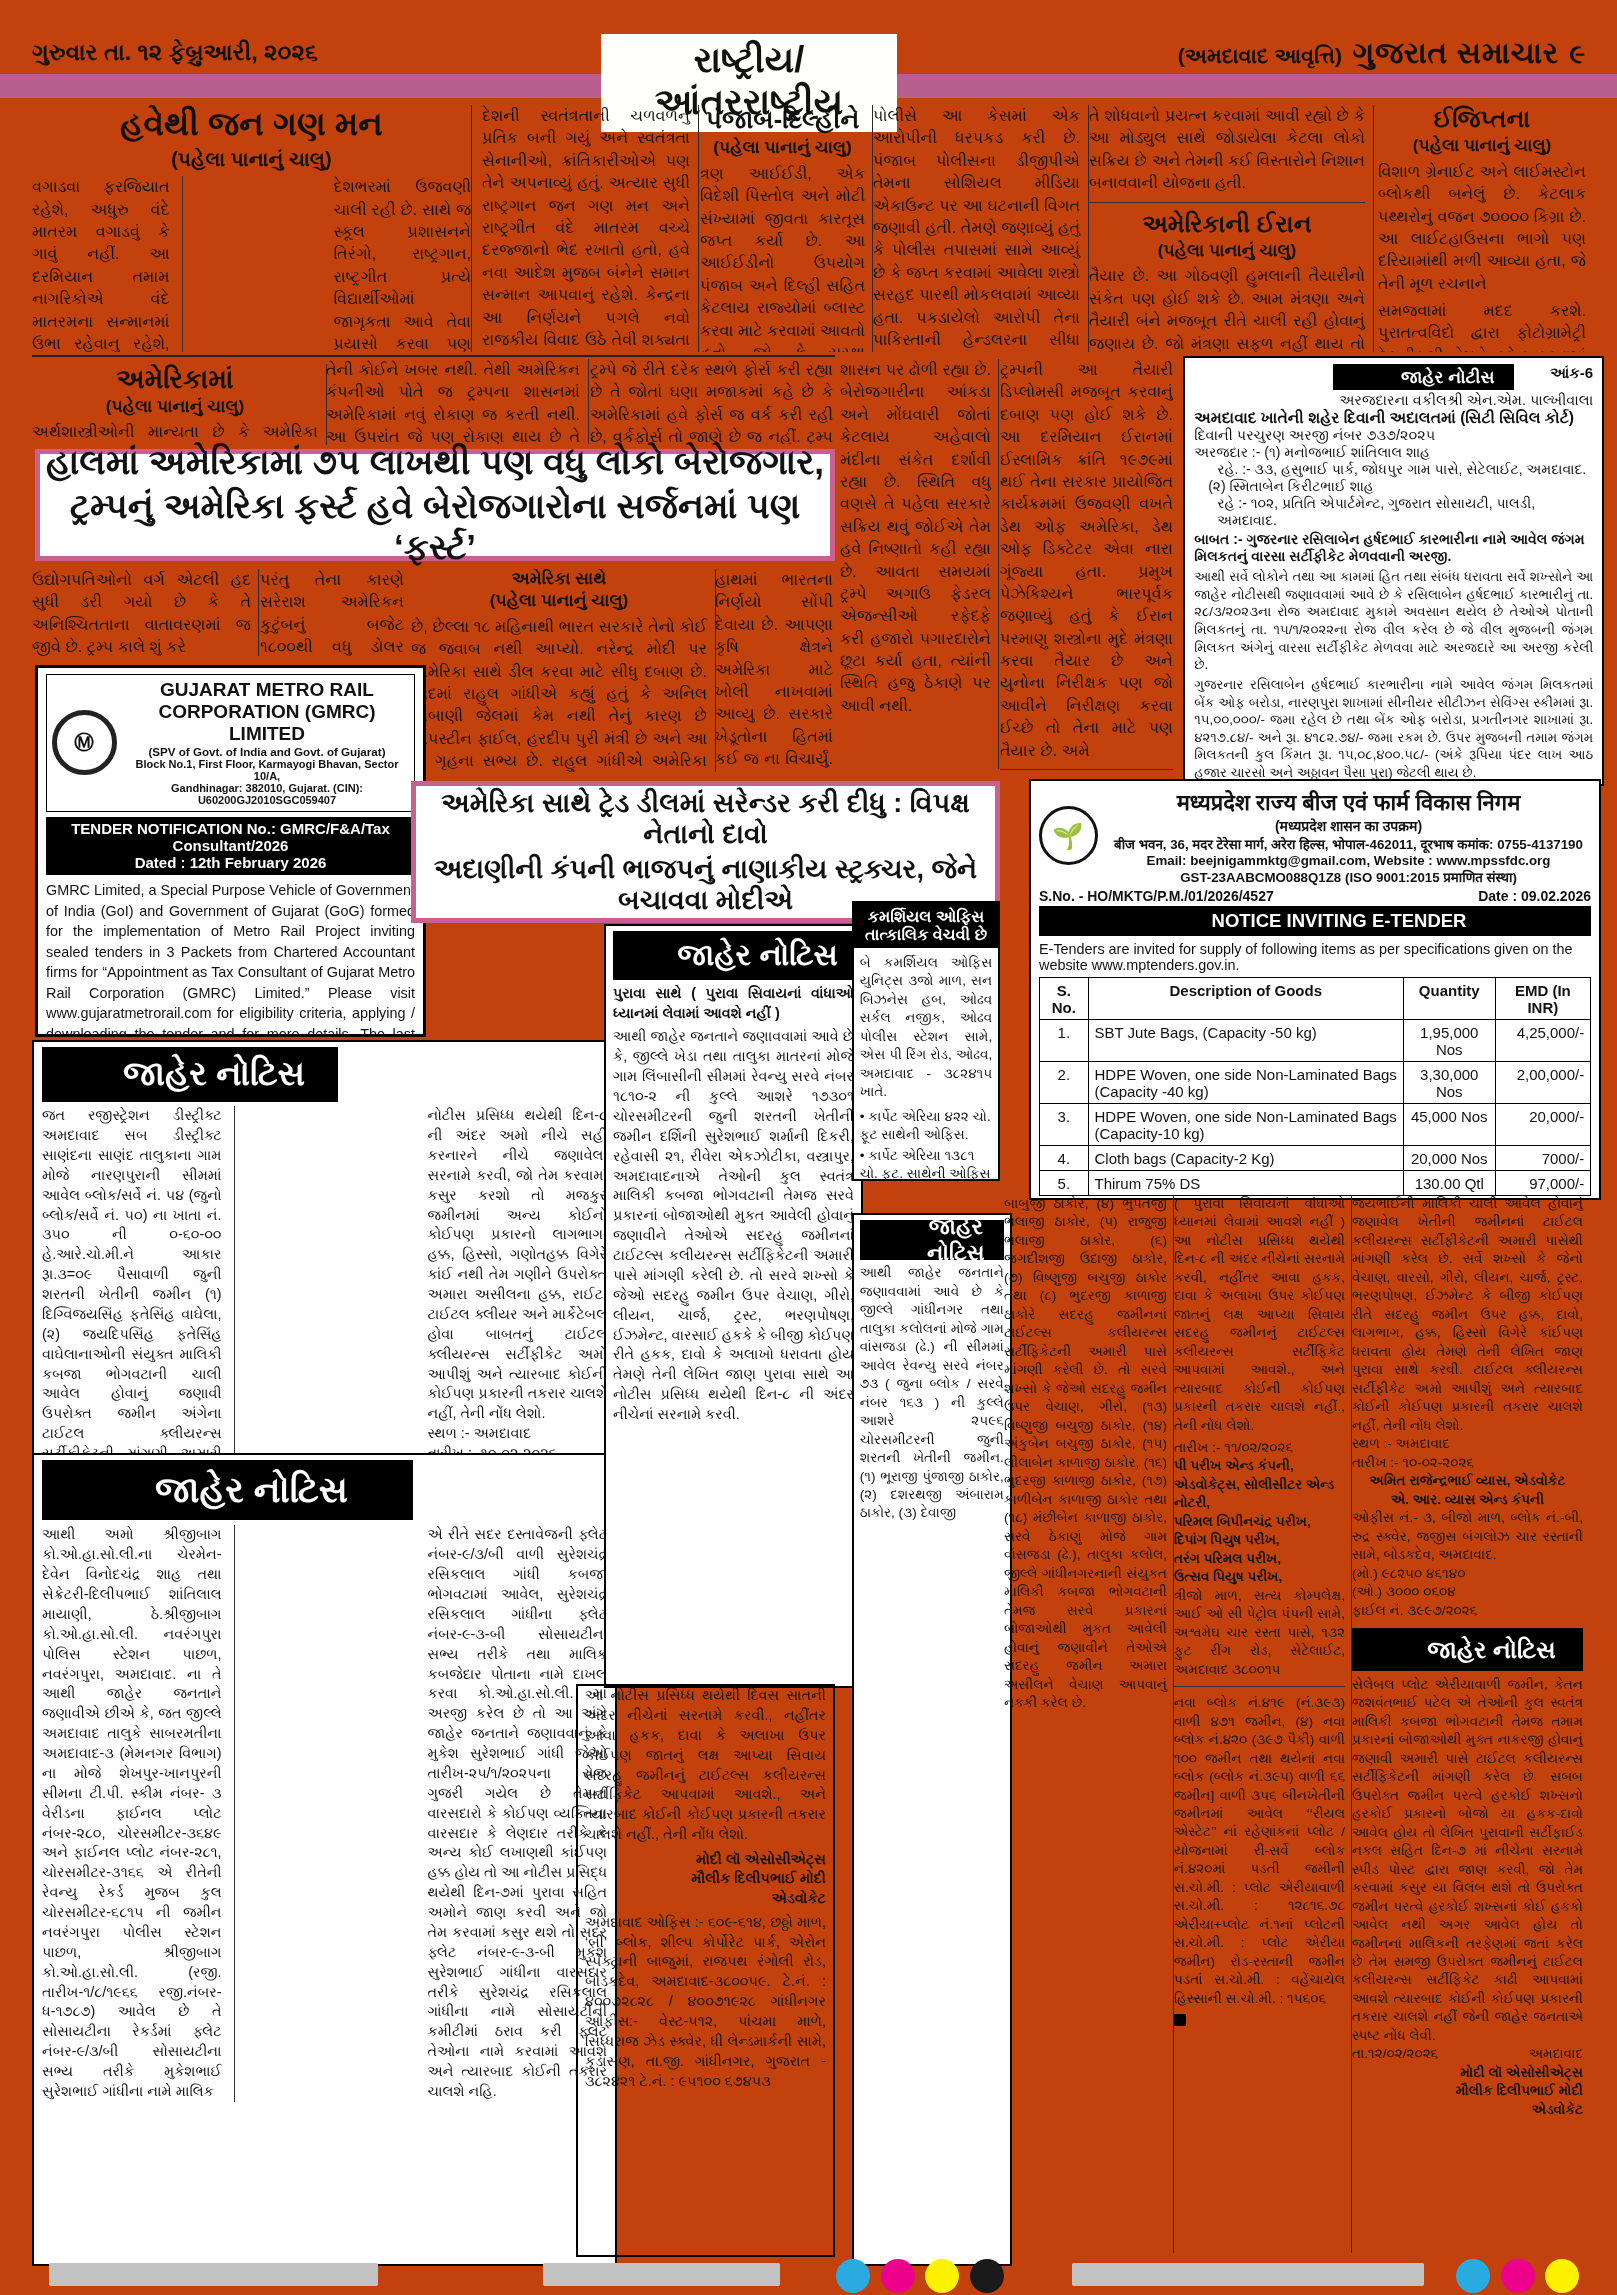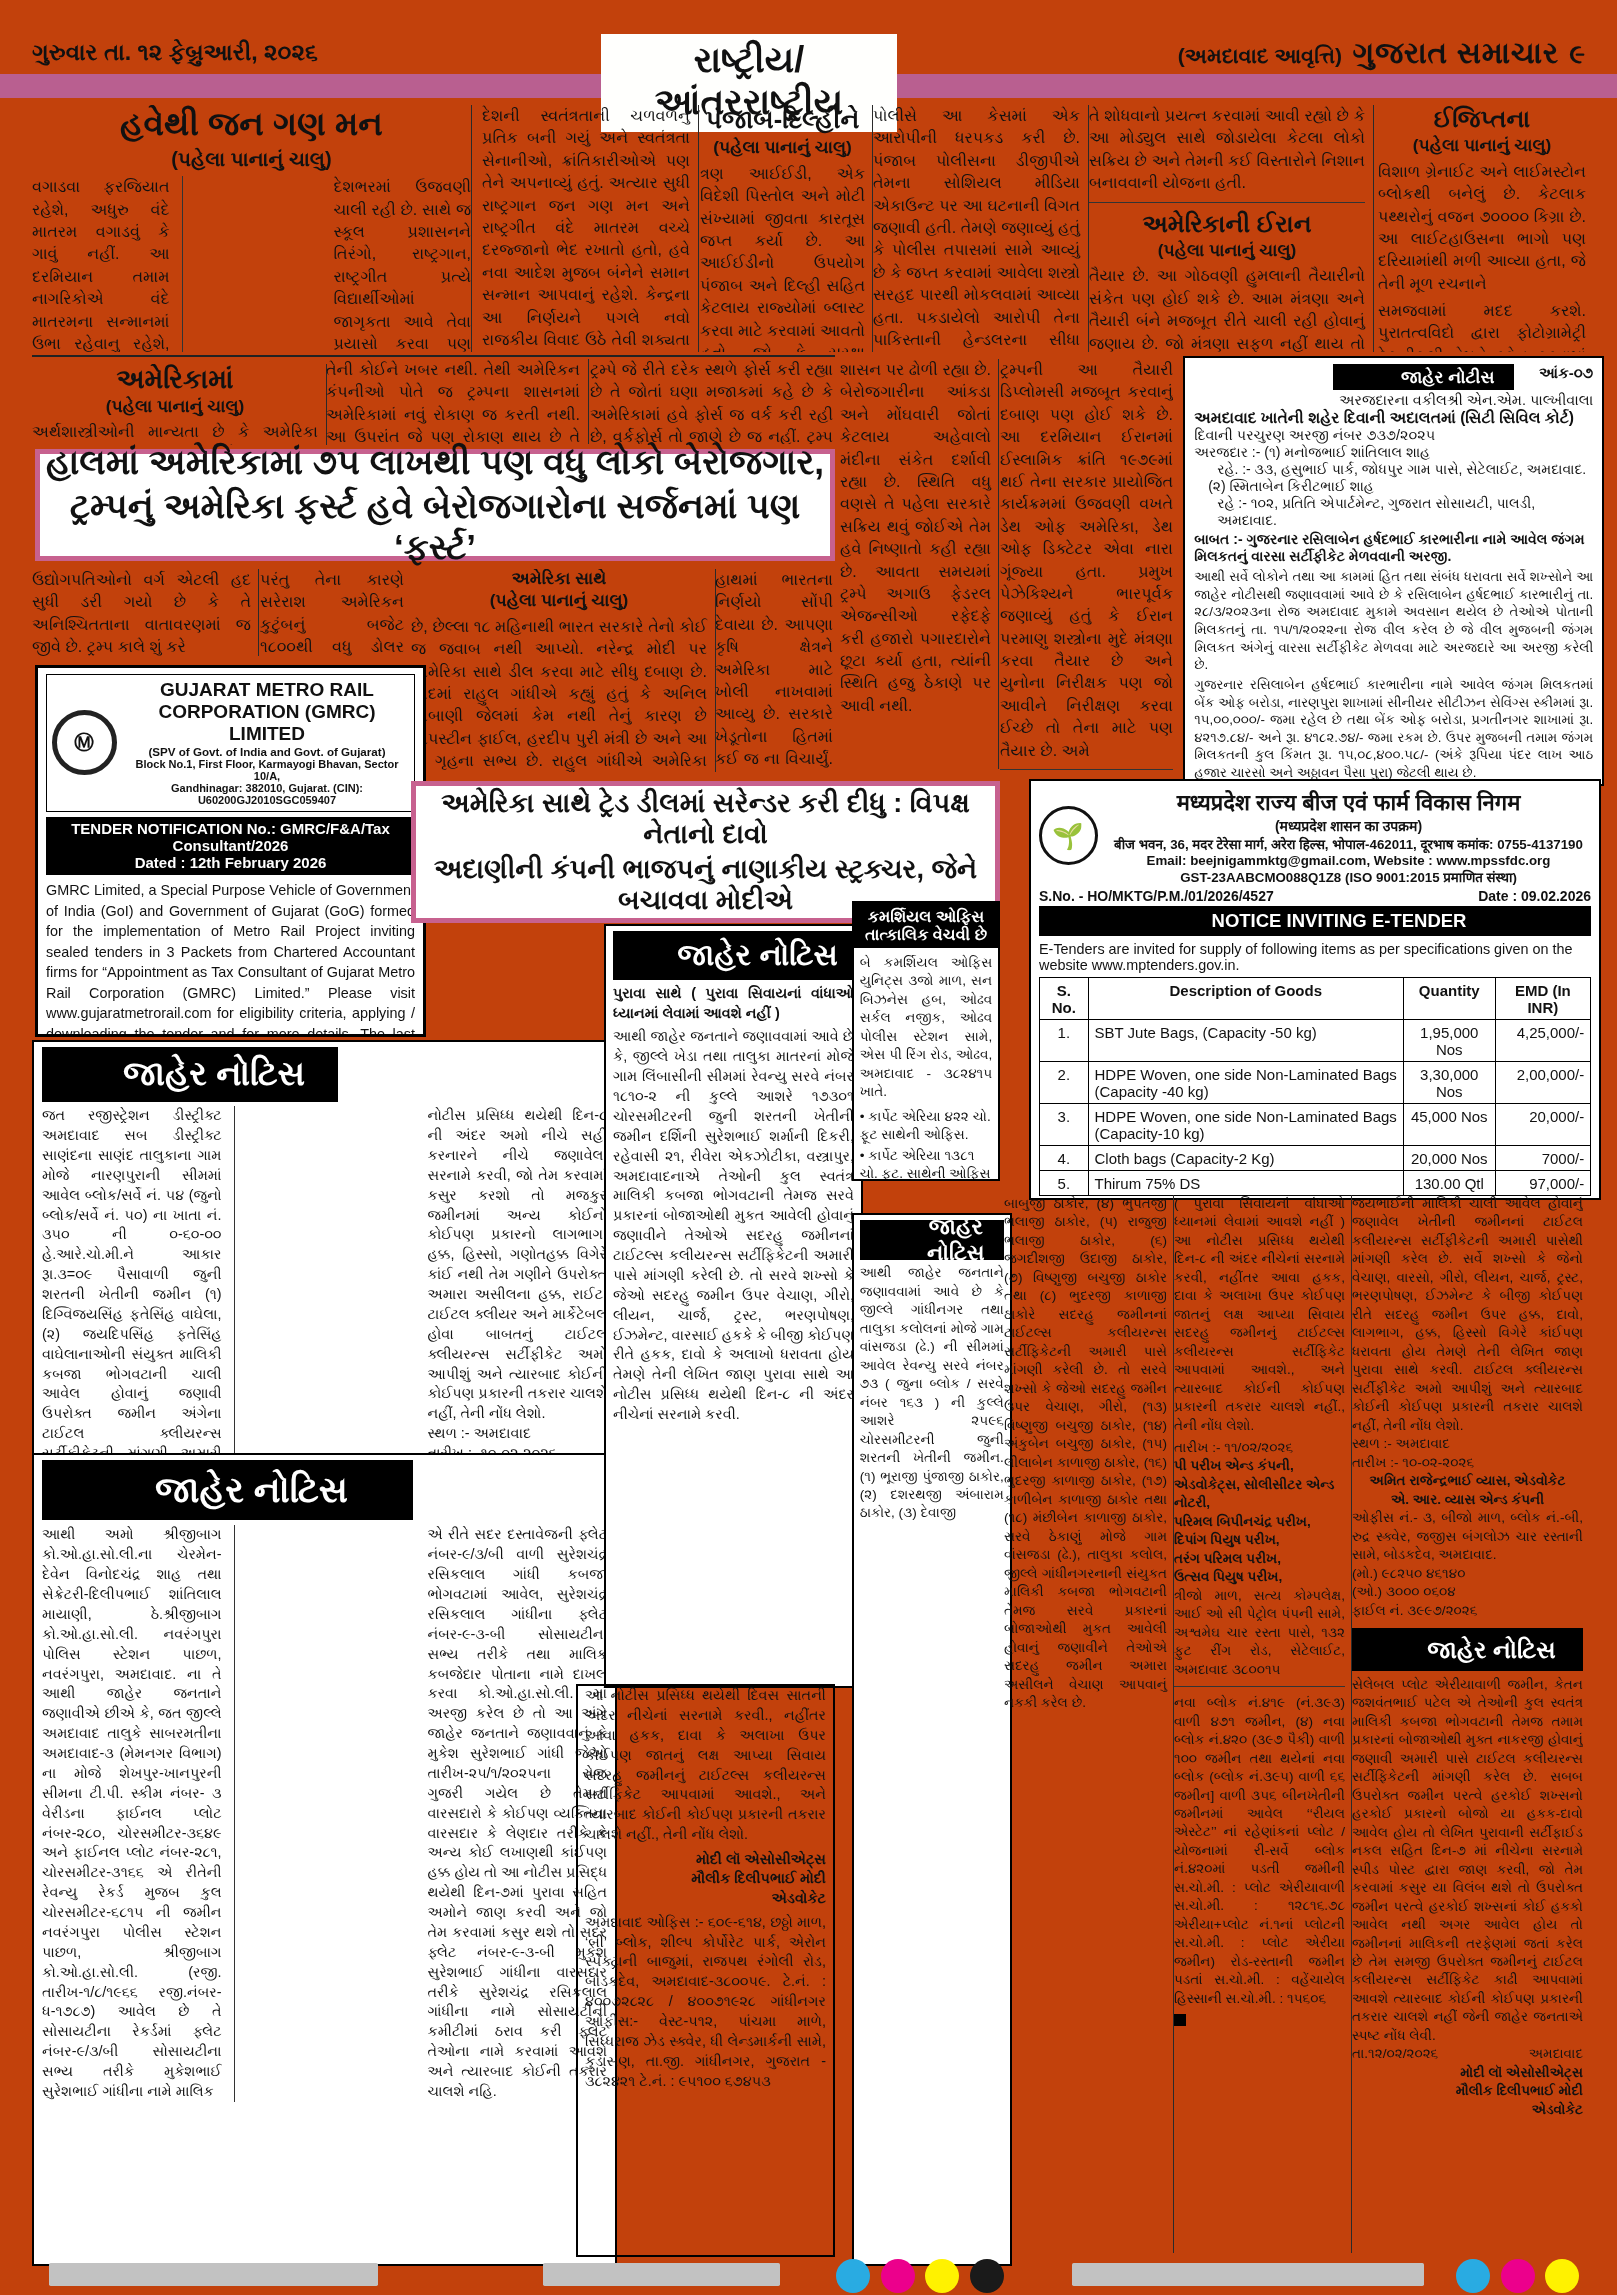--- a/index.html
+++ b/index.html
@@ -103,21 +103,21 @@
   <div class="abs clip jt body27" style="left:715px;top:569px;width:118px;height:203px;">હાથમાં ભારતના નિર્ણયો સોંપી દેવાયા છે. આપણા કૃષિ ક્ષેત્રને અમેરિકા માટે ખોલી નાખવામાં આવ્યુ છે. સરકારે ખેડૂતોના હિતમાં કઈ જ ના વિચાર્યું. ભારતને વેચીને પણ સત્તાધીશોને શરમ નથી આવી રહી. અમેરિકાનો ભારતની વસ્તુઓ પરનો ટેરિફ ત્રણ ટકાથી વધીને ૧૮ ટકાએ પહોંચાડી દેવામાં આવ્યો. ભારતે ડેટા હેન્ડઓવર કરી દીધા. રાહુલ ગાંધીએ સોશિયલ મીડિયા એક્સ પર એક પોસ્ટમાં દાવો કર્યો હતો કે અમેરિકા સાથે મોદીએ જે ટ્રેડ ડીલ કરી છે તેમાં જેનરિક દવાઓ પરની જકાત હટાવી દેવાઈ, એનર્જી સિક્યોરિટી અમેરિકાના હાથમાં સોંપી દેવાઈ છે.</div>
   <div class="abs clip jt body27" style="left:1000px;top:359px;width:173px;height:411px;">
     <span>ટ્રમ્પની આ તૈયારી ડિપ્લોમસી મજબૂત કરવાનું દબાણ પણ હોઈ શકે છે. આ દરમિયાન ઈરાનમાં ઈસ્લામિક ક્રાંતિ ૧૯૭૯માં થઈ તેના સરકાર પ્રાયોજિત કાર્યક્રમમાં ઉજવણી વખતે ડેથ ઓફ અમેરિકા, ડેથ ઓફ ડિક્ટેટર એવા નારા ગૂંજ્યા હતા. પ્રમુખ પેઝેકિશ્યને ભારપૂર્વક જણાવ્યું હતું કે ઈરાન પરમાણુ શસ્ત્રોના મુદે મંત્રણા કરવા તૈયાર છે અને યુનોના નિરીક્ષક પણ જો આવીને નિરીક્ષણ કરવા ઈચ્છે તો તેના માટે પણ તૈયાર છે. અમે</span>
     <hr class="mid">
     
   </div>
 
   <div class="abs nbox clip" style="left:1183px;top:356px;width:399px;height:414px;padding:5.8px 9.2px;">
     <div style="display:flex;align-items:flex-start;justify-content:space-between;">
       <div class="nhead" style="width:133px;height:26.6px;font-size:17.3px;margin-left:139px;">જાહેર નોટીસ</div>
-      <div class="b" style="font-size:15px;">આંક-૦૭</div>
+      <div class="b" style="font-size:15px;">આંક-6</div>
     </div>
     <div style="text-align:right;font-size:14.4px;margin-top:1.2px;">અરજદારના વકીલશ્રી એન.એમ. પાલ્ખીવાલા</div>
     <div class="b" style="font-size:15.6px;">અમદાવાદ ખાતેની શહેર દિવાની અદાલતમાં (સિટી સિવિલ કોર્ટ)</div>
     <div style="font-size:14.4px;">દિવાની પરચુરણ અરજી નંબર ૭૩૭/૨૦૨૫</div>
     <div style="font-size:14px;">અરજદાર :- (૧) મનોજભાઈ શાંતિલાલ શાહ</div>
     <div style="font-size:14px;padding-left:23px;">રહે. :- ૩૩, હસુભાઈ પાર્ક, જોધપુર ગામ પાસે, સેટેલાઈટ, અમદાવાદ.</div>
     <div style="font-size:14px;padding-left:14px;">(૨) સ્મિતાબેન કિરીટભાઈ શાહ</div>
     <div style="font-size:14px;padding-left:23px;">રહે :- ૧૦૨, પ્રતિતિ એપાર્ટમેન્ટ, ગુજરાત સોસાયટી, પાલડી, અમદાવાદ.</div>
     <div class="b" style="font-size:14px;margin-top:2.3px;">બાબત :- ગુજરનાર રસિલાબેન હર્ષદભાઈ કારભારીના નામે આવેલ જંગમ મિલકતનું વારસા સર્ટીફીકેટ મેળવવાની અરજી.</div>
     <div class="jt" style="font-size:13.3px;line-height:1.32;margin-top:3.5px;">આથી સર્વે લોકોને તથા આ કામમાં હિત તથા સંબંધ ધરાવતા સર્વે શખ્સોને આ જાહેર નોટીસથી જણાવવામાં આવે છે કે રસિલાબેન હર્ષદભાઈ કારભારીનું તા. ૨૮/૩/૨૦૨૩ના રોજ અમદાવાદ મુકામે અવસાન થયેલ છે તેઓએ પોતાની મિલકતનું તા. ૧૫/૧/૨૦૨૨ના રોજ વીલ કરેલ છે જે વીલ મુજબની જંગમ મિલકત અંગેનું વારસા સર્ટીફીકેટ મેળવવા માટે અરજદારે આ અરજી કરેલી છે.</div>

